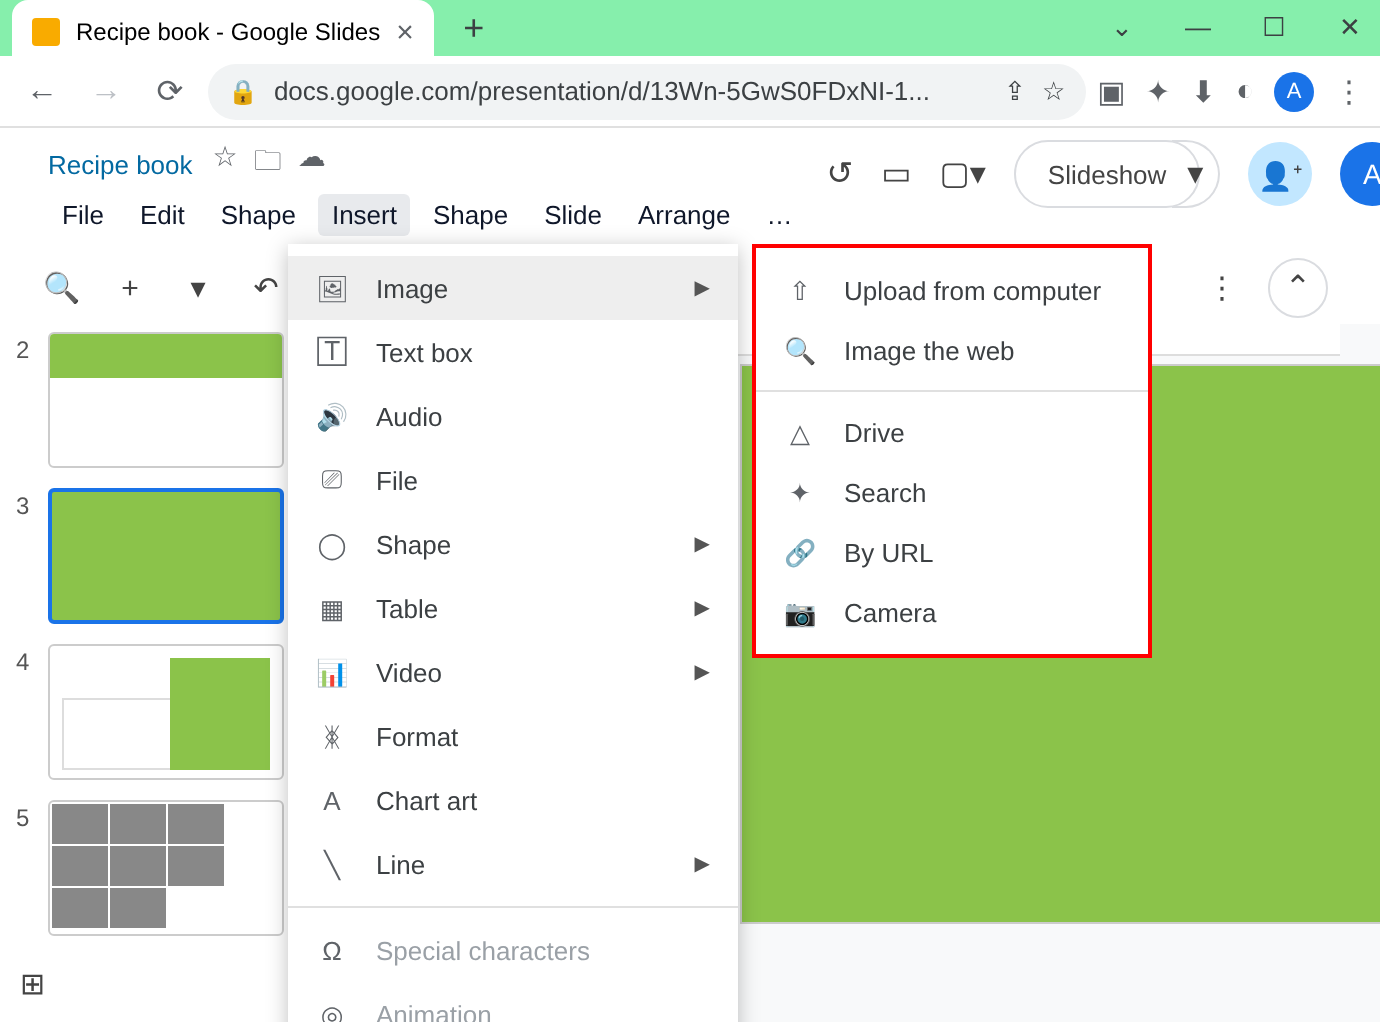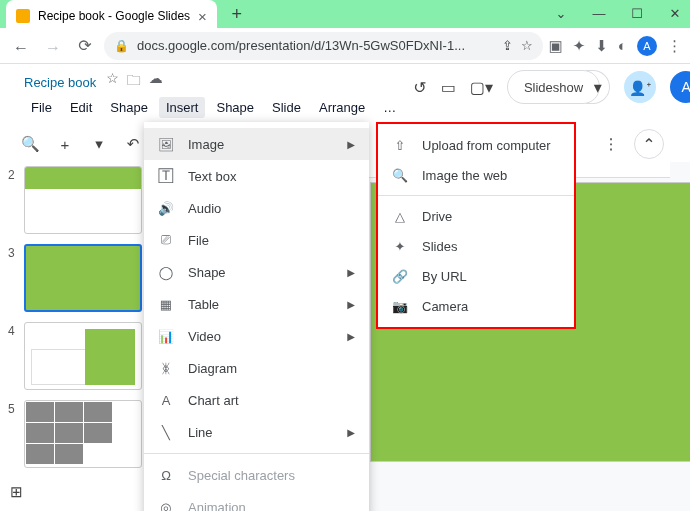--- a/index.html
+++ b/index.html
@@ -226,21 +226,21 @@
       <span>Table</span>
       <span class="arrow">▶</span>
     </div>
   <div class="row">
       <span class="ico">📊</span>
       <span>Video</span>
       <span class="arrow">▶</span>
     </div>
   <div class="row">
       <span class="ico">ᛤ</span>
-      <span>Diagram</span>
+      <span>Format</span>
     </div>
   <div class="row">
       <span class="ico">A</span>
       <span>Chart art</span>
     </div>
   <div class="row">
       <span class="ico">╲</span>
       <span>Line</span>
       <span class="arrow">▶</span>
     </div>
@@ -265,21 +265,21 @@
       <span class="ico">🔍</span>
       <span>Image the web</span>
     </div>
   <div class="sep"></div>
   <div class="row">
       <span class="ico">△</span>
       <span>Drive</span>
     </div>
   <div class="row">
       <span class="ico">✦</span>
-      <span>Slides</span>
+      <span>Search</span>
     </div>
   <div class="row">
       <span class="ico">🔗</span>
       <span>By URL</span>
     </div>
   <div class="row">
       <span class="ico">📷</span>
       <span>Camera</span>
     </div>
 </div>

